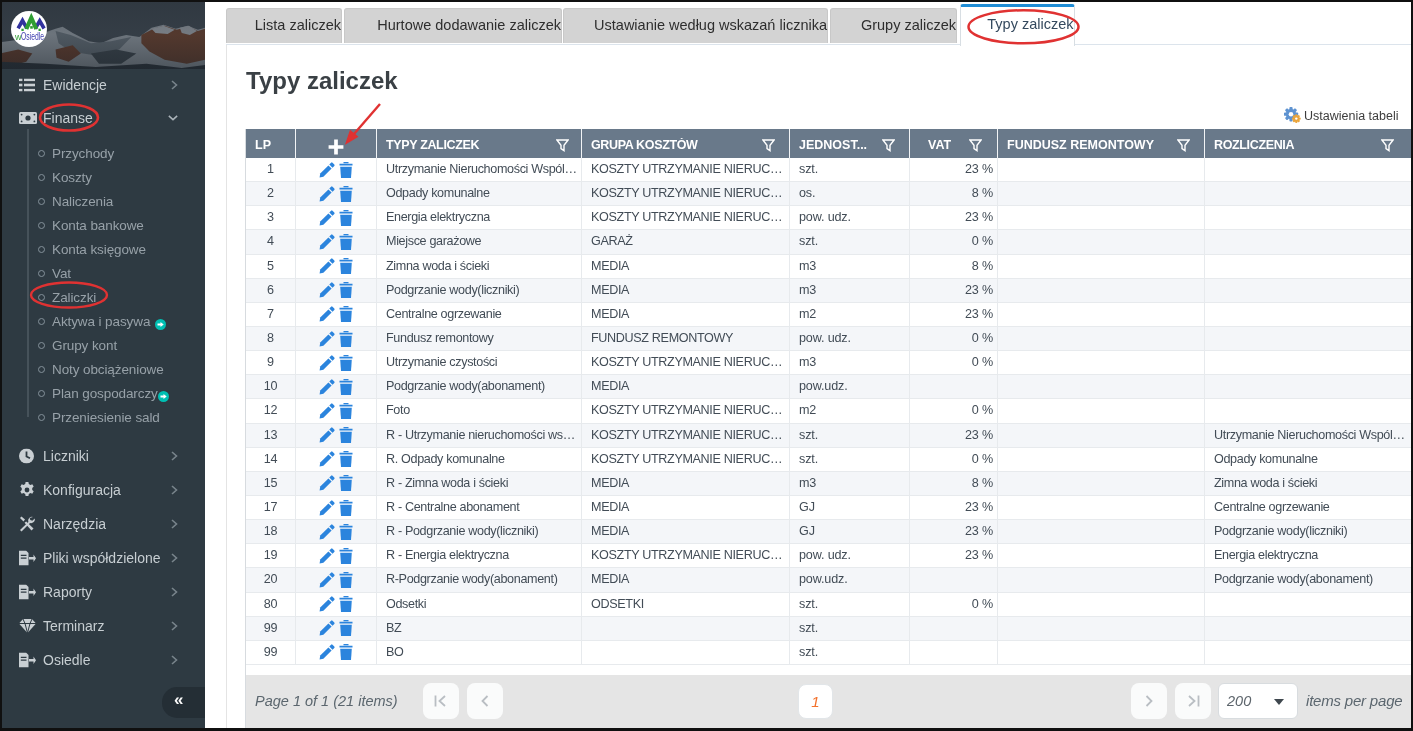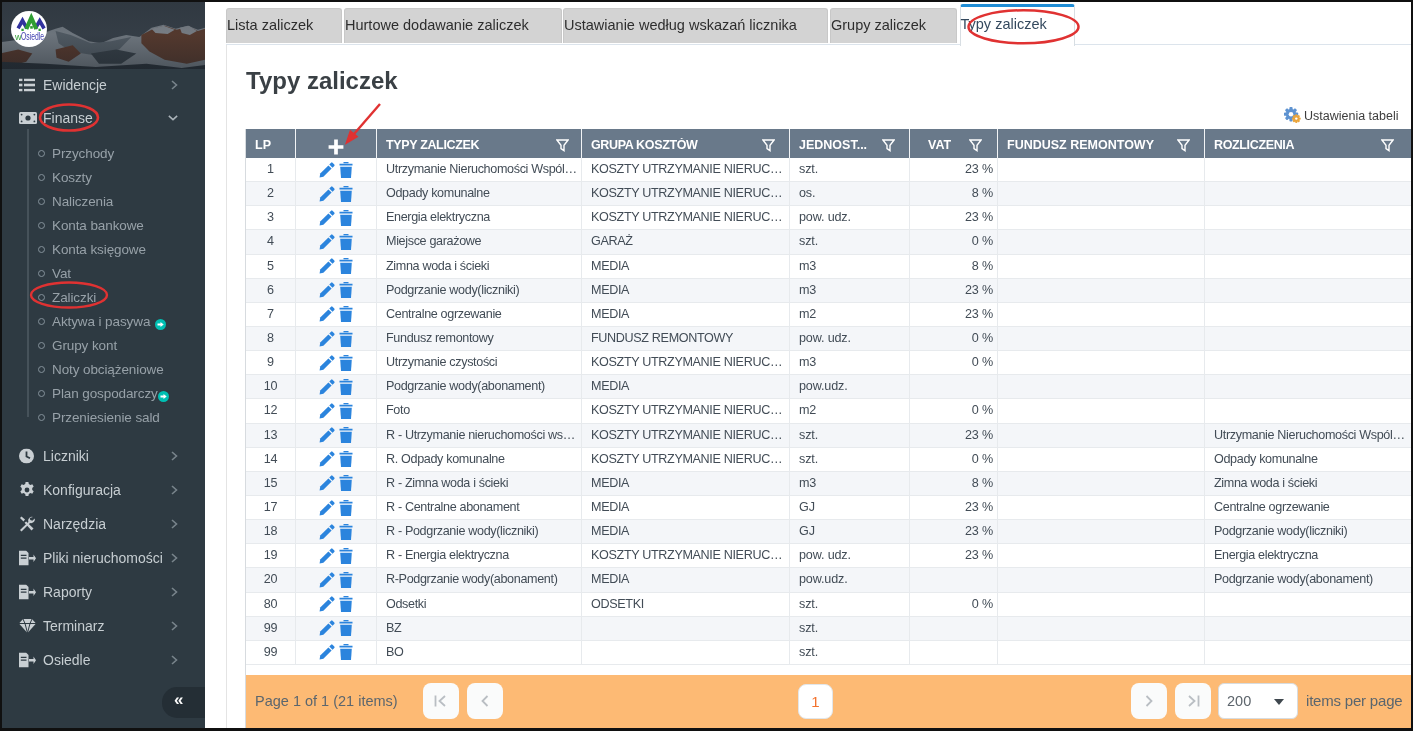--- a/index.html
+++ b/index.html
@@ -18,21 +18,21 @@
 .smitem .dot { position:absolute; left:37.5px; top:50%; margin-top:-3.5px; width:7px; height:7px; border:1.3px solid #84919a; border-radius:50%; }
 .smitem .sl { position:absolute; left:52px; top:50%; transform:translateY(-50%); font-size:13.5px; letter-spacing:-0.1px; color:#97a1a8; white-space:nowrap; }
 .gobadge { position:absolute; top:50%; margin-top:-5.5px; width:11px; height:11px; border-radius:50%; }
 #treeline { position:absolute; left:27px; top:129px; width:1.5px; height:288px; background:#46525a; }
 #collapse { position:absolute; left:162px; top:687px; width:43px; height:31px; border-radius:15px 0 0 15px; background:#242e35; }
 #collapse span { position:absolute; left:12px; top:3px; color:#fbfbfb; font-size:17px; font-weight:bold; letter-spacing:-1px; }
 
 
 #tabbar { position:absolute; left:205px; top:0px; width:1206px; height:45px; background:#fff; }
 #tabbar .rule { position:absolute; top:44px; height:1px; background:#dce4ec; }
-.tab { position:absolute; top:8px; height:35px; background:#d3d3d3; border:1px solid #c8c8c8; border-bottom:none; border-radius:3px 3px 0 0; color:#2e2e2e; font-size:14.5px; text-align:left; line-height:33px; }
+.tab { position:absolute; top:8px; height:35px; background:#d3d3d3; border:1px solid #c8c8c8; border-bottom:none; border-radius:3px 3px 0 0; color:#2e2e2e; font-size:14.5px; text-align:right; line-height:33px; }
 .tab.active { top:4px; height:42px; background:#fff; border:1px solid #d8dee3; border-bottom:none; border-top:3.5px solid #1f8dd6; color:#34495e; line-height:34px; z-index:2; }
 
 
 #panelline { position:absolute; left:226px; top:45px; width:1px; height:683px; background:#e4e4e4; }
 #pgtitle { position:absolute; left:246px; top:67px; font-size:24px; font-weight:bold; color:#3a4045; }
 #tblset { position:absolute; left:1284px; top:107px; font-size:12.5px; color:#3d3d3d; }
 #tblset svg { vertical-align:-3px; margin-right:3px; }
 
 
 #grid { position:absolute; left:246px; top:129px; width:1165px; }
@@ -52,21 +52,21 @@
 .c-jed { width:120px; padding-left:9px; }
 .c-vat { width:88px; text-align:right; padding-right:4px; }
 .c-fun { width:207px; padding-left:9px; }
 .c-roz { width:207px; padding-left:9px; padding-right:3px; letter-spacing:-0.35px; }
 
 .th.c-lp { width:49px; } .th.c-act { width:81px; } .th.c-typ { width:205px; padding-left:9px; }
 .th.c-grp { width:208px; padding-left:9px; } .th.c-jed { width:120px; padding-left:9px; } .th.c-vat { width:88px; text-align:left; padding-left:18px; padding-right:0; }
 .th.c-fun { width:207px; padding-left:9px; } .th.c-roz { width:207px; padding-left:9px; }
 
 
-#pager { position:absolute; left:246px; top:675px; width:1165px; height:53px; background:#fdba74; }
+#pager { position:absolute; left:246px; top:675px; width:1165px; height:53px; background:#e5e5e5;font-style:italic; }
 .pbtn { position:absolute; top:8px; width:36px; height:36px; border-radius:8px; background:#fafbfb; }
 .pbtn svg { position:absolute; left:50%; top:50%; transform:translate(-50%,-50%); }
 #pcur { position:absolute; left:552px; top:9px; width:35px; height:35px; border-radius:8px; background:#fff; border:1px solid #e2e6e9; color:#f3722d; font-size:15px; text-align:center; line-height:33px; }
 #pinfo { position:absolute; left:9px; top:18px; font-size:14.5px; color:#5b666e; }
 #psel { position:absolute; left:972px; top:8px; width:80px; height:36px; border:1px solid #d8dcdf; border-radius:6px; background:#fff; }
 #psel .v { position:absolute; left:8px; top:9px; font-size:14.5px; color:#5d656c; }
 #psel .c { position:absolute; right:13px; top:15px; width:0; height:0; border-left:5.5px solid transparent; border-right:5.5px solid transparent; border-top:6.5px solid #3f474e; }
 #ppp { position:absolute; left:1060px; top:17px; font-size:15px; color:#5b666e; letter-spacing:-0.2px; }
 
 
@@ -228,21 +228,21 @@
         <svg class="chev" width="10" height="10" viewBox="0 0 10 10">
           <path fill="none" stroke="#78848b" stroke-width="1.6" d="M3 1 L7.5 5 L3 9"></path>
         </svg>
       </div>
     <div class="mitem" style="top:546px">
         <svg class="mi" width="17" height="15" viewBox="0 0 17 15">
           <path fill="#c9cfd3" d="M0 0 H7 L9.5 2.5 V15 H0 Z"></path>
           <path fill="#c9cfd3" d="M10 6.5 L14.5 6.5 L14.5 4 L17 7.8 L14.5 11.5 L14.5 9 L10 9 Z"></path>
           <path fill="#2e3a42" d="M1.8 4.2 H7.5 V5.4 H1.8 Z M1.8 7 H7.5 V8.2 H1.8 Z"></path>
         </svg>
-        <span class="ml">Pliki nieruchomości</span>
+        <span class="ml">Pliki współdzielone</span>
         <svg class="chev" width="10" height="10" viewBox="0 0 10 10">
           <path fill="none" stroke="#78848b" stroke-width="1.6" d="M3 1 L7.5 5 L3 9"></path>
         </svg>
       </div>
     <div class="mitem" style="top:580px">
         <svg class="mi" width="17" height="15" viewBox="0 0 17 15">
           <path fill="#c9cfd3" d="M0 0 H7 L9.5 2.5 V15 H0 Z"></path>
           <path fill="#c9cfd3" d="M10 6.5 L14.5 6.5 L14.5 4 L17 7.8 L14.5 11.5 L14.5 9 L10 9 Z"></path>
           <path fill="#2e3a42" d="M1.8 4.2 H7.5 V5.4 H1.8 Z M1.8 7 H7.5 V8.2 H1.8 Z"></path>
         </svg>

